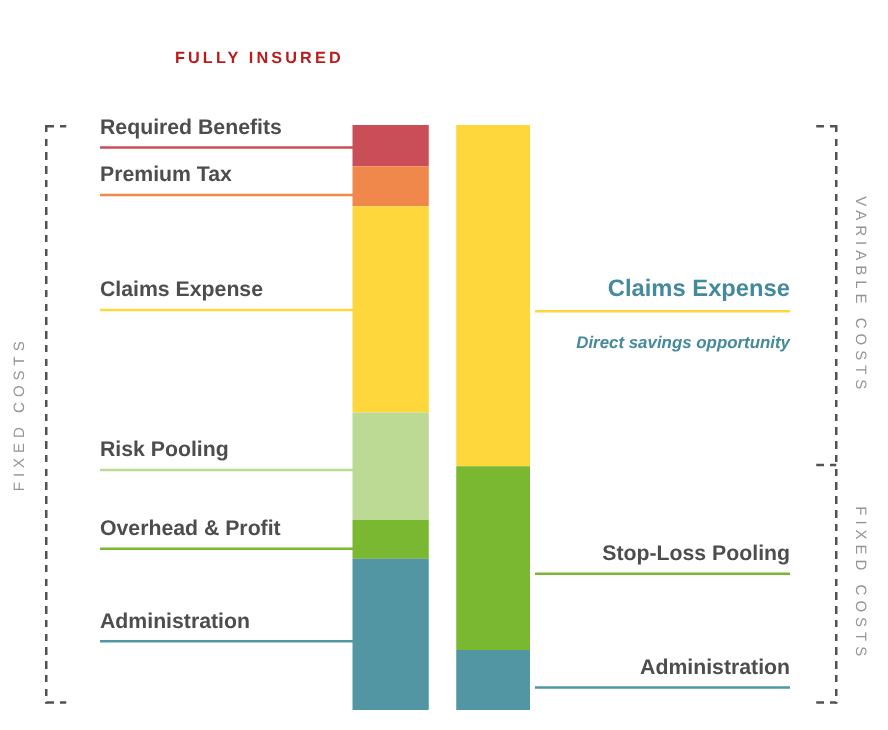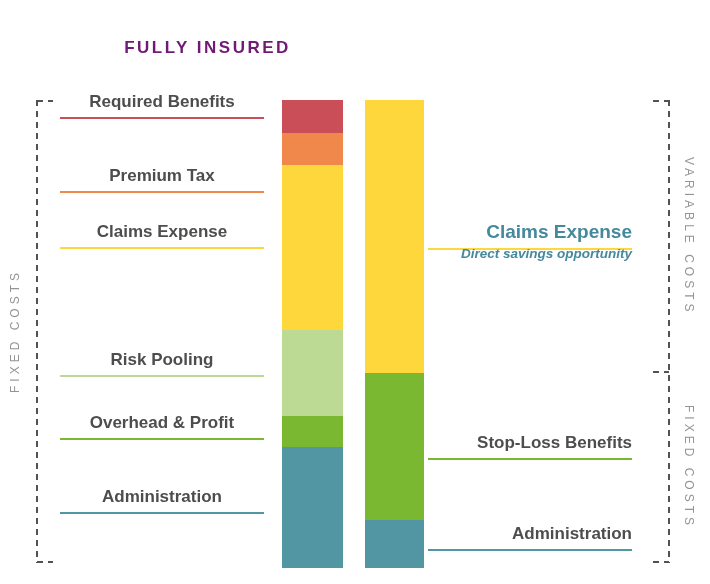--- a/index.html
+++ b/index.html
@@ -2,45 +2,45 @@
 <html><head>
 <meta charset="utf-8">
 <style>
   html,body{margin:0;padding:0;background:#ffffff;}
   .stage{
     position:relative;width:710px;height:584px;background:#ffffff;overflow:hidden;
     font-family:"Liberation Sans", sans-serif;
   }
   
   .hdr{
-    position:absolute;top:38px;font-size:17px;font-weight:700;letter-spacing:2.5px;
-    color:#701a75;text-align:center;white-space:nowrap;
+    position:absolute;top:38px;font-size:13px;font-weight:700;letter-spacing:2.5px;
+    color:#b91c1c;text-align:center;white-space:nowrap;
   }
   .hdr-left{left:72px;width:271px;}
   .hdr-right{left:365px;width:267px;}
 
   
   .lab{
     position:absolute;width:204px;height:26px;border-bottom:2px solid #999;
     display:flex;align-items:flex-end;padding-bottom:5px;box-sizing:content-box;
     font-size:17px;font-weight:700;color:#4d4d4d;white-space:nowrap;
   }
-  .lab-l{left:60px;justify-content:center;}
+  .lab-l{left:80px;justify-content:flex-start;}
   .lab-r{left:428px;justify-content:flex-end;text-align:right;}
   .l0{top:86px;border-color:#c94e57;}
-  .l1{top:124px;border-color:#f0874b;margin-top:36px;}
+  .l1{top:124px;border-color:#f0874b;}
   .l2{top:216px;border-color:#fdd73c;}
   .l3{top:344px;border-color:#bcda94;}
   .l4{top:407px;border-color:#7bb832;}
   .l5{top:481px;border-color:#5295a3;}
   .r0{top:217px;border-color:#fdd73c;color:#44899c;font-size:19px;}
   .r1{top:427px;border-color:#7bb832;}
   .r2{top:518px;border-color:#5295a3;}
   .subtitle{
-    position:absolute;left:428px;width:204px;top:246px;text-align:right;
+    position:absolute;left:428px;width:204px;top:266px;text-align:right;
     font-size:13.5px;font-style:italic;font-weight:700;color:#44899c;white-space:nowrap;
   }
 
   
   .bar{position:absolute;top:100px;height:468px;display:flex;flex-direction:column;}
   .bar-fully{left:282px;width:61px;}
   .bar-self{left:365px;width:59px;}
 
   
   .vdash{
@@ -127,19 +127,19 @@
     </div>
   <div class="lab lab-l l5">
       <span>Administration</span>
     </div>
 
   <div class="lab lab-r r0">
       <span>Claims Expense</span>
     </div>
   <div class="subtitle">Direct savings opportunity</div>
   <div class="lab lab-r r1">
-      <span>Stop-Loss Benefits</span>
+      <span>Stop-Loss Pooling</span>
     </div>
   <div class="lab lab-r r2">
       <span>Administration</span>
     </div>
 
 </div>
 
 </body></html>

